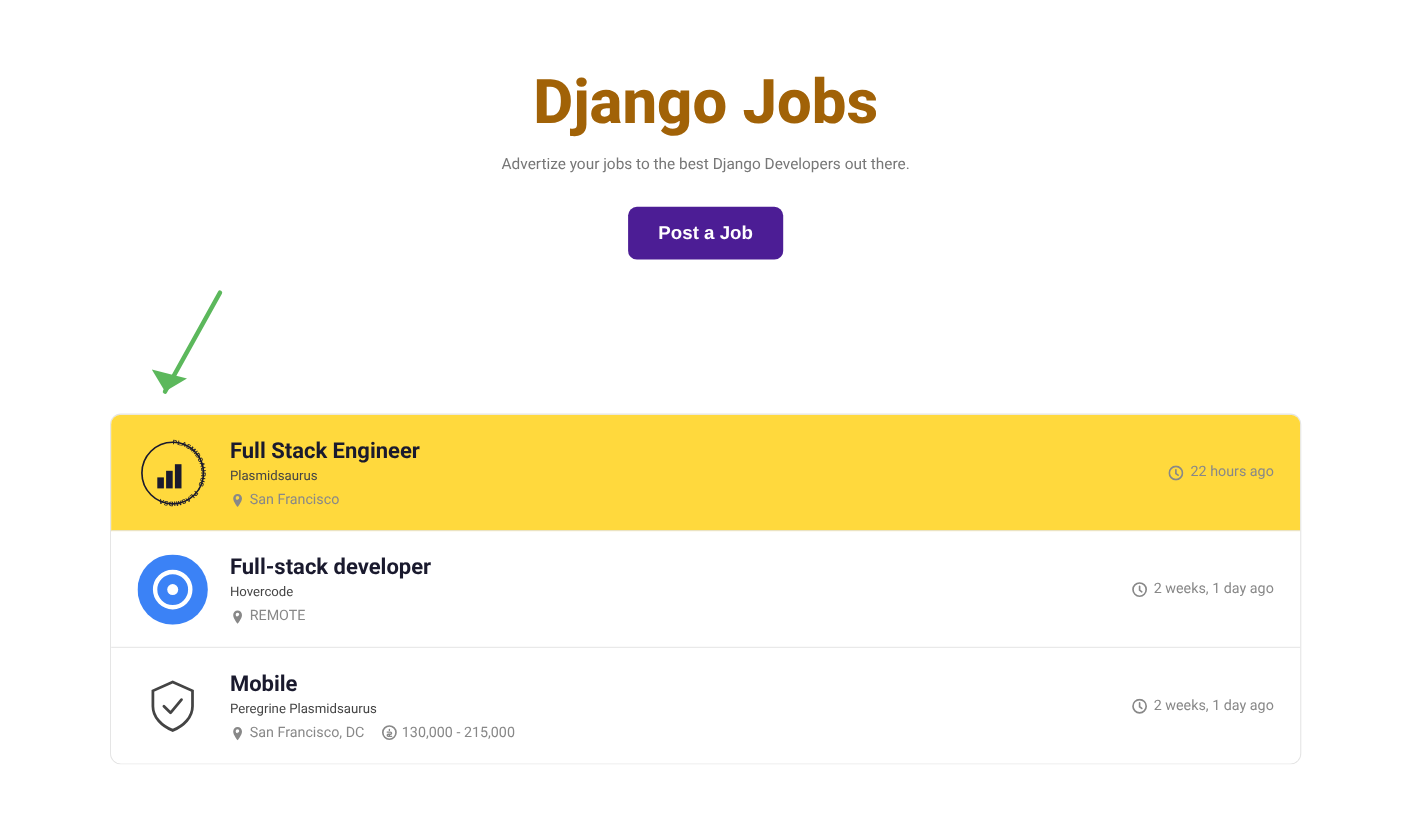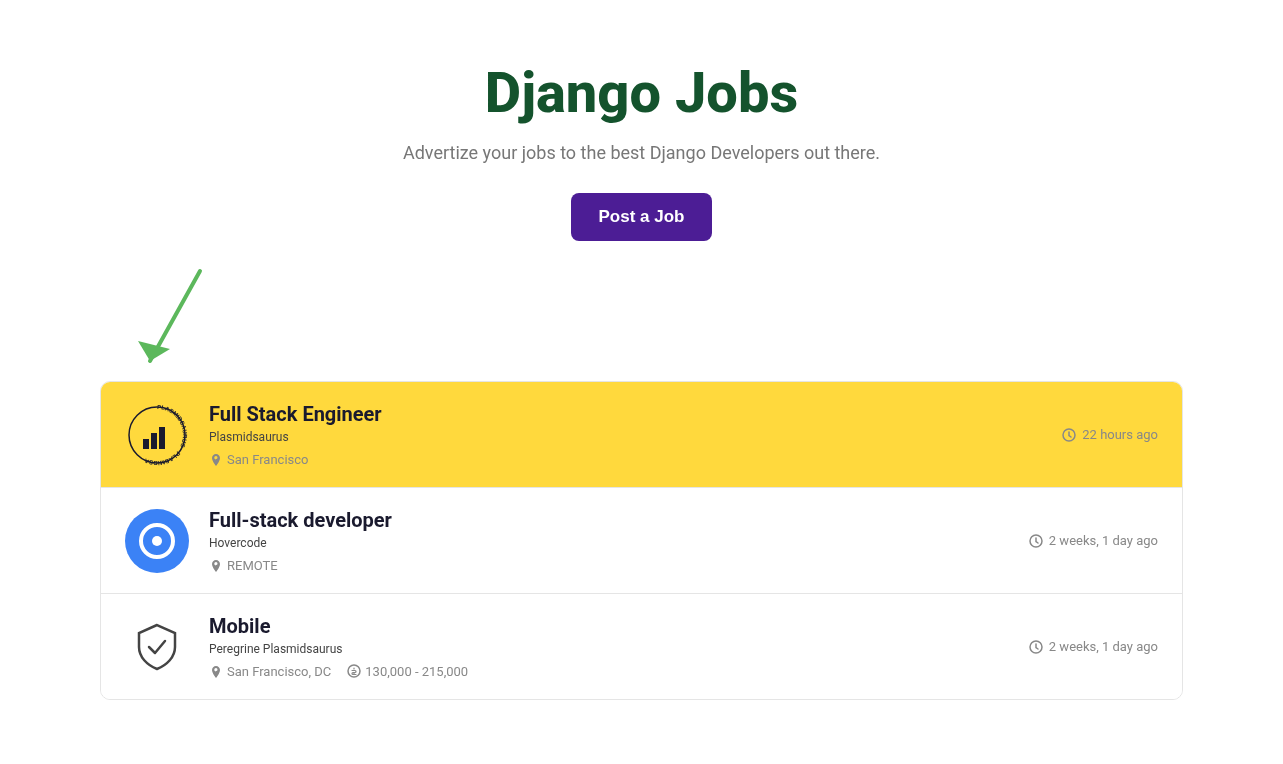--- a/index.html
+++ b/index.html
@@ -13,25 +13,25 @@
       margin: 0 auto;
       padding: 0 100px;
     }
     .hero {
       text-align: center;
       padding: 60px 0 40px;
     }
     .hero-title {
       font-size: 56px;
       font-weight: 800;
-      color: #14532d;
+      color: #a16207;
       margin-bottom: 16px;
     }
     .hero-subtitle {
-      font-size: 18px;
+      font-size: 14px;
       color: #777;
       margin-bottom: 30px;
     }
     .post-job-btn {
       background: #4c1d95;
       color: #fff;
       border: none;
       border-radius: 8px;
       padding: 14px 28px;
       font-size: 17px;

